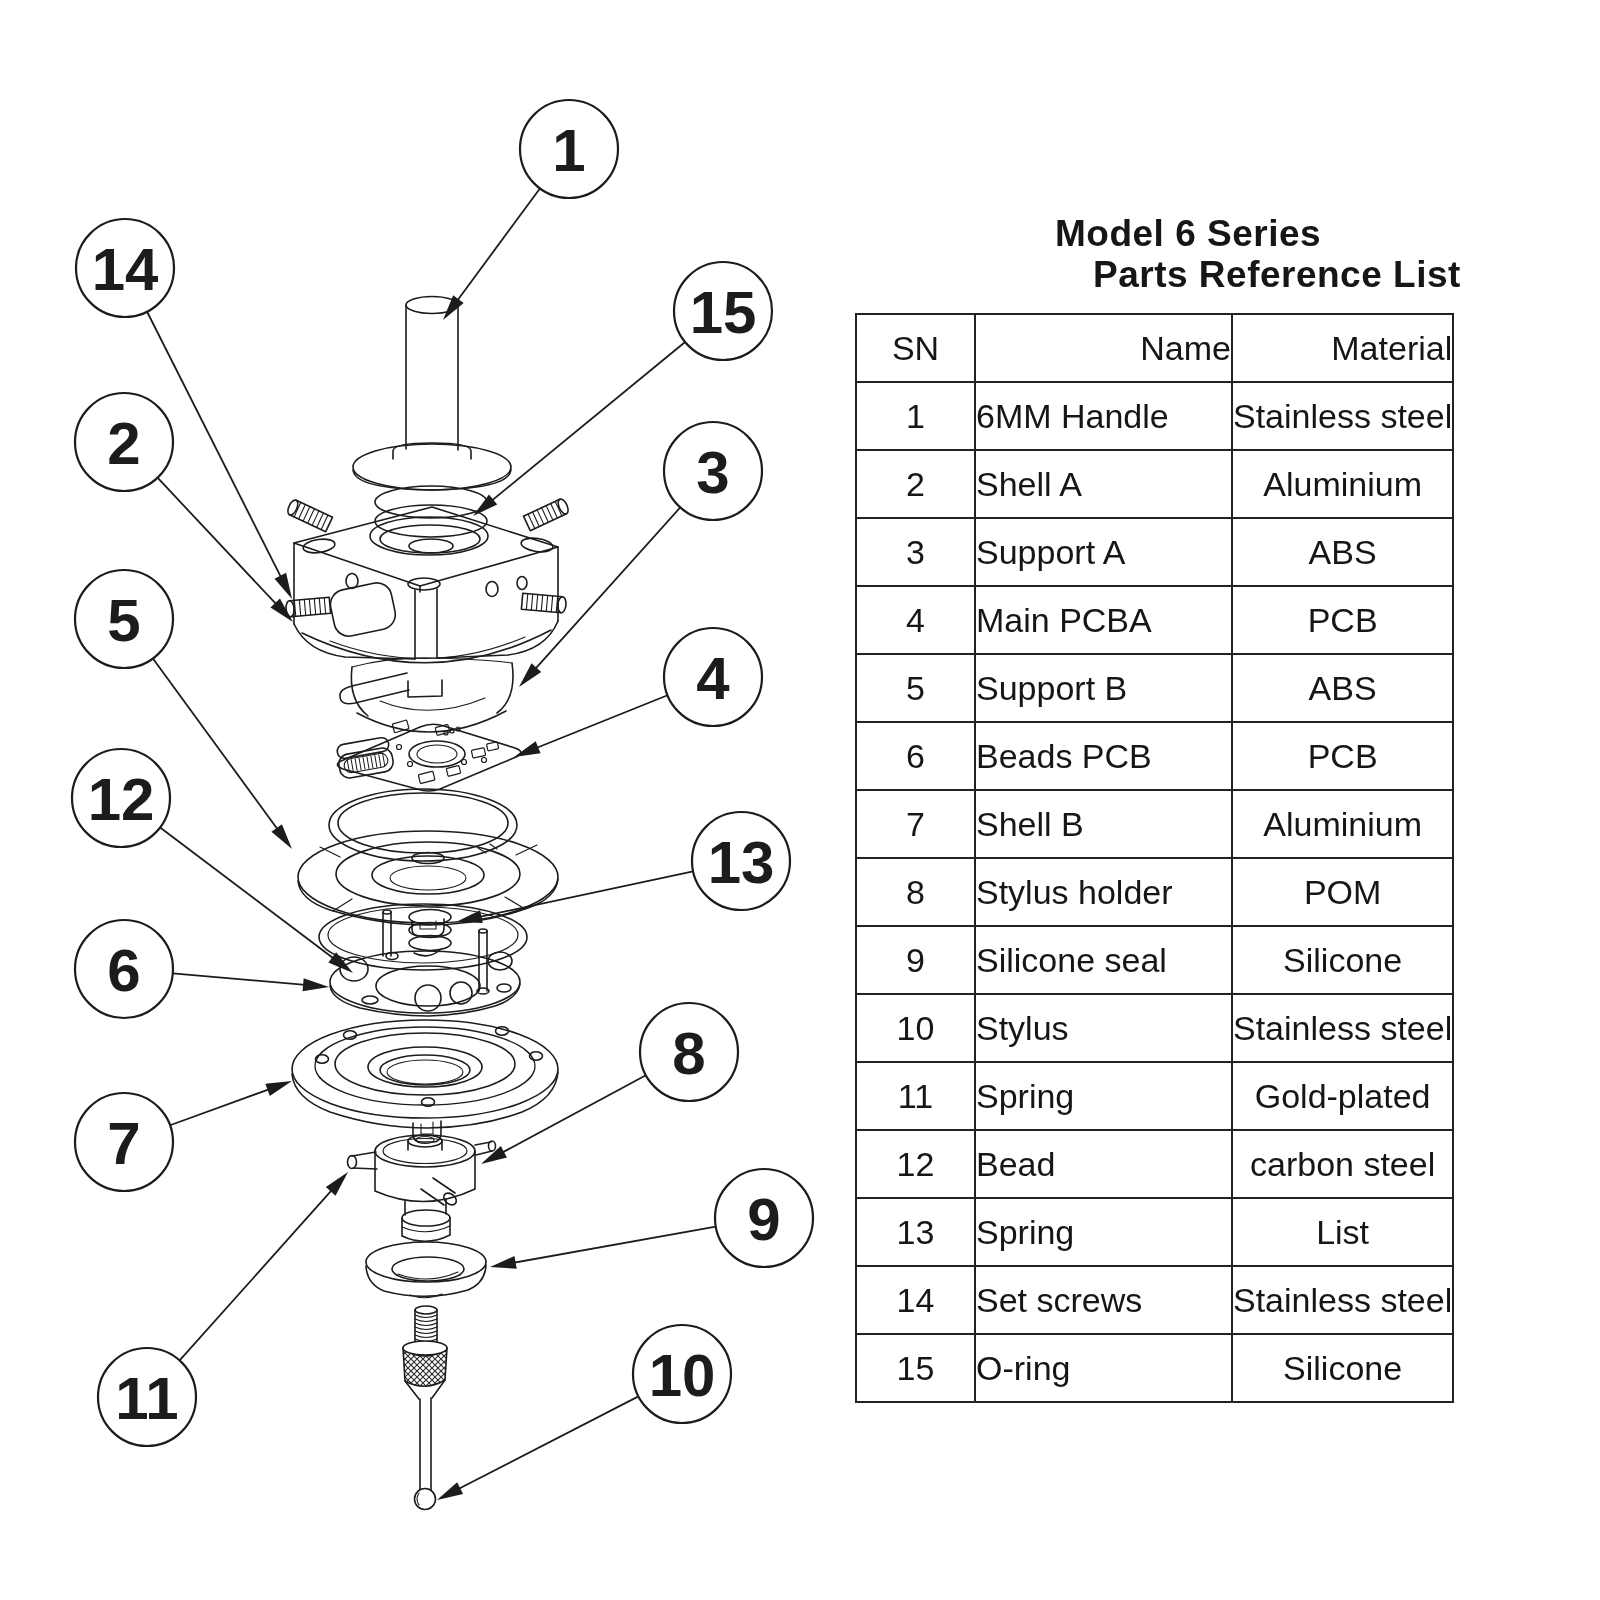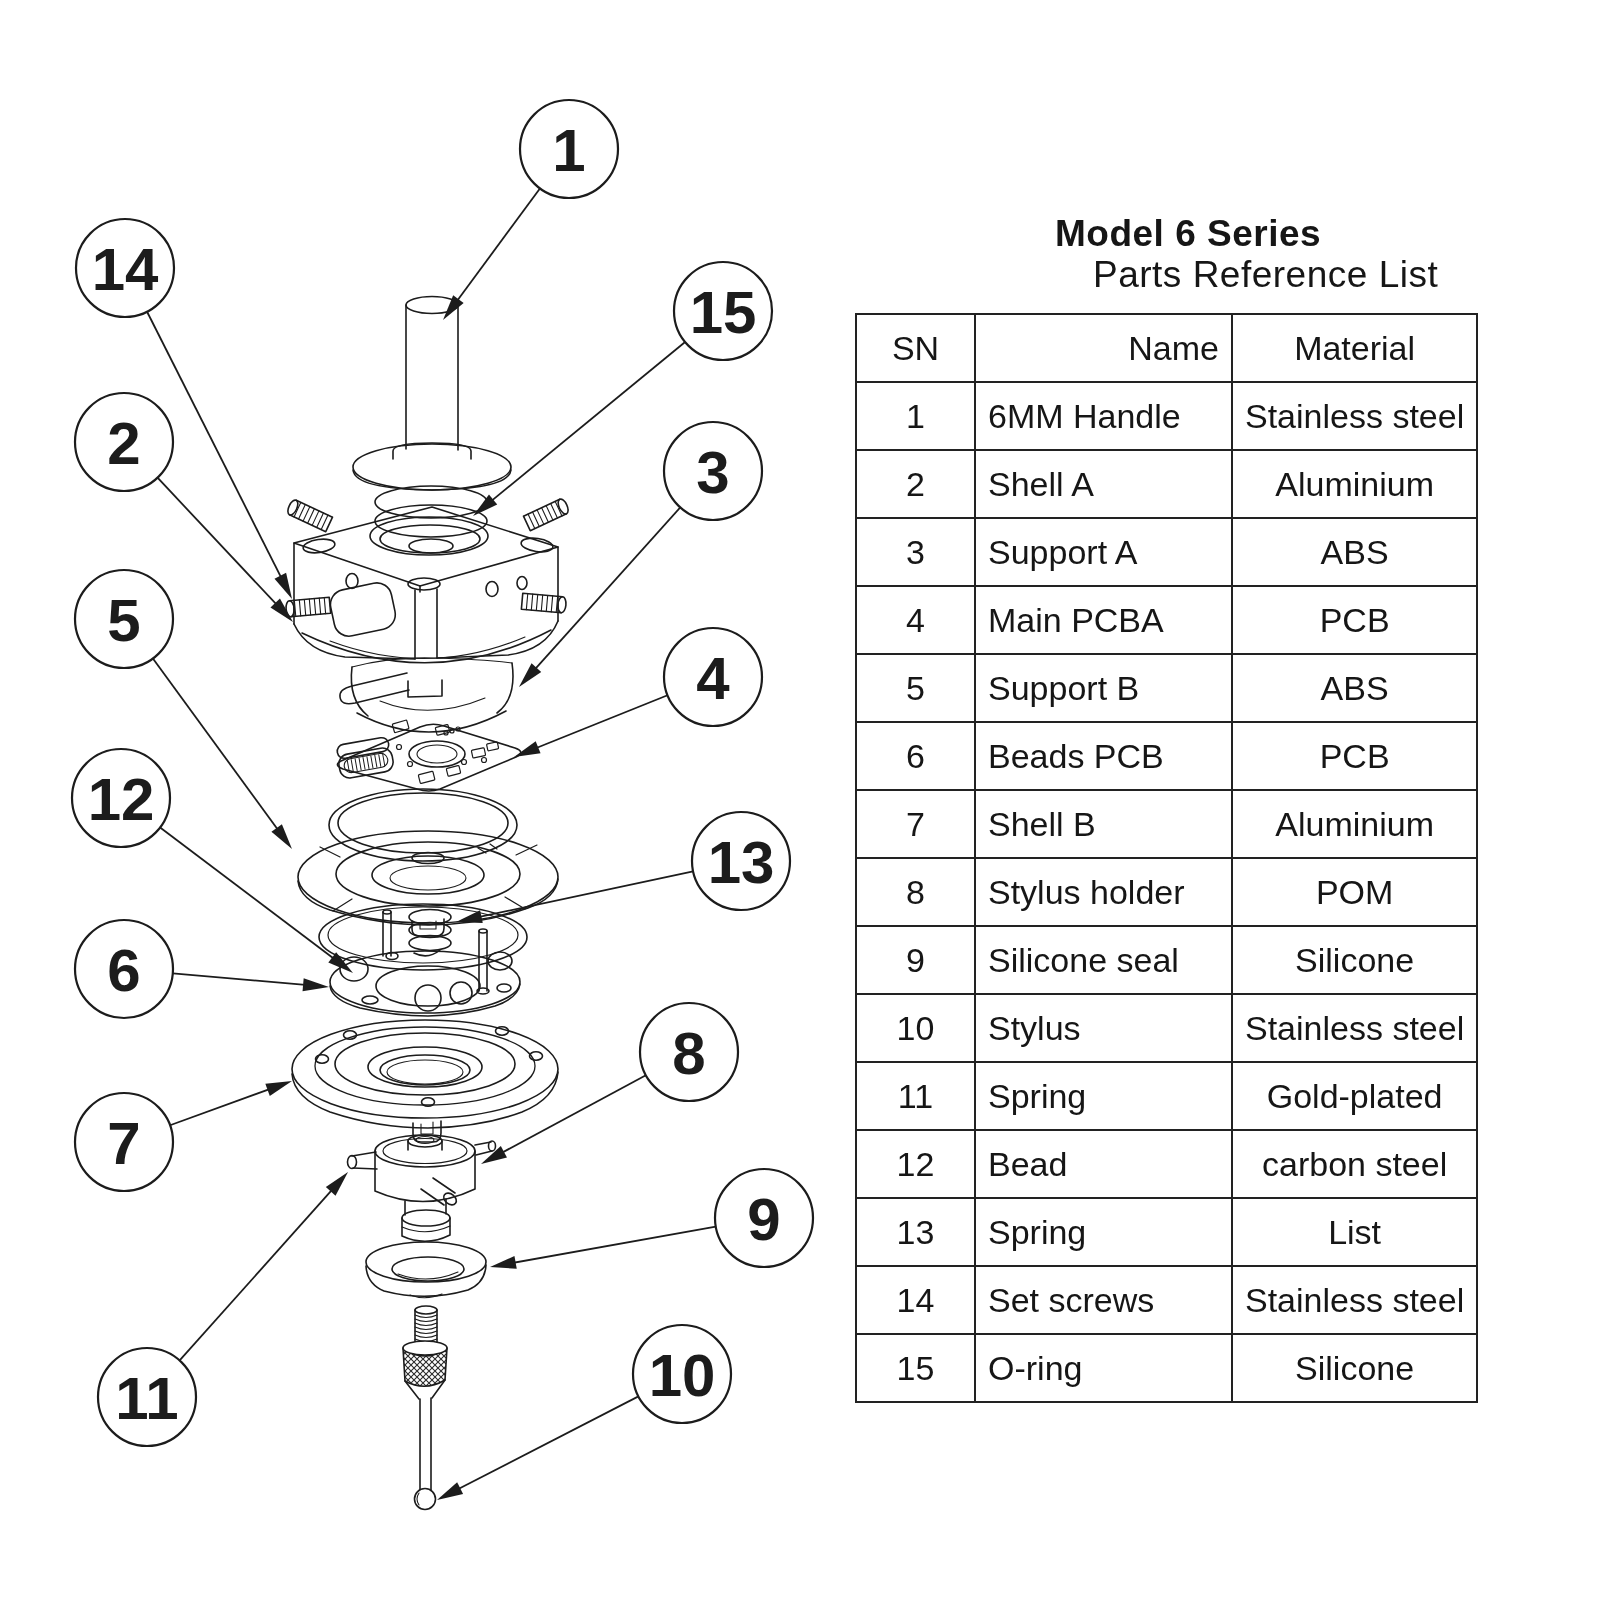--- a/index.html
+++ b/index.html
@@ -1,28 +1,28 @@
 <!DOCTYPE html>
 <html><head>
 <meta charset="utf-8">
 <style>
   html,body{margin:0;padding:0;background:#ffffff;}
   body{width:1600px;height:1600px;position:relative;font-family:"Liberation Sans",sans-serif;color:#161616;}
   .canvas{position:absolute;left:0;top:0;width:1600px;height:1600px;background:#fff;overflow:hidden;}
   #diagram{position:absolute;left:0;top:0;}
   .doc-title{position:absolute;left:1055px;top:165px;font-size:37px;font-weight:700;letter-spacing:.5px;white-space:nowrap;margin-top:48px;}
-  .doc-subtitle{position:absolute;left:1093px;top:254px;font-size:37px;font-weight:400;letter-spacing:.5px;white-space:nowrap;}
+  .doc-subtitle{position:absolute;left:1093px;top:254px;font-size:37px;font-weight:700;letter-spacing:.5px;white-space:nowrap;}
   table.parts{position:absolute;left:855px;top:313px;border-collapse:collapse;table-layout:fixed;}
   table.parts th,table.parts td{
     border:2px solid #222;height:68px;box-sizing:border-box;
-    font-size:34px;font-weight:400;white-space:nowrap;vertical-align:middle;padding:12px;
+    font-size:34px;font-weight:400;white-space:nowrap;vertical-align:middle;padding:0;
   }
   th.c-sn{width:119px;text-align:center;font-weight:400;}
   th.c-name{width:257px;text-align:right;padding-right:24px;font-weight:400;border-radius:11px;}
-  th.c-mat{width:216px;text-align:center;padding-right:26px;font-weight:400;}
+  th.c-mat{width:216px;text-align:right;padding-right:26px;font-weight:400;}
   td.sn{text-align:center;}
   td.name{text-align:left;padding-left:24px;margin-left:36px;}
   td.mat{text-align:center;padding-left:14px;}
   td.mm-first{border-bottom:none;border-radius:26px;}
   td.mm-rest{border-top:none;}
   .co-num{font-size:60px;font-weight:600;}
 </style>
 </head>
 <body>
 

